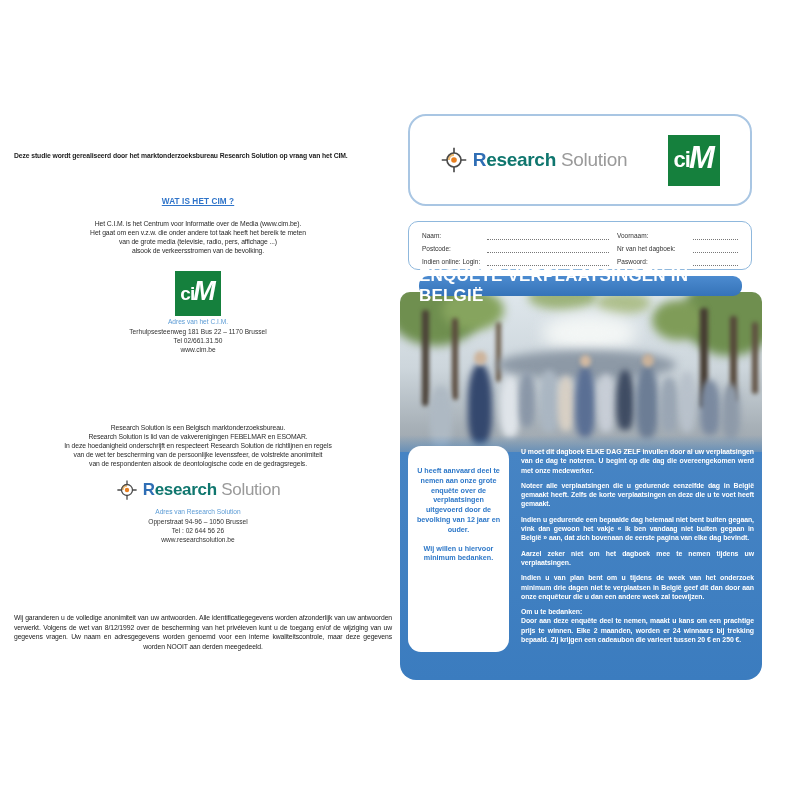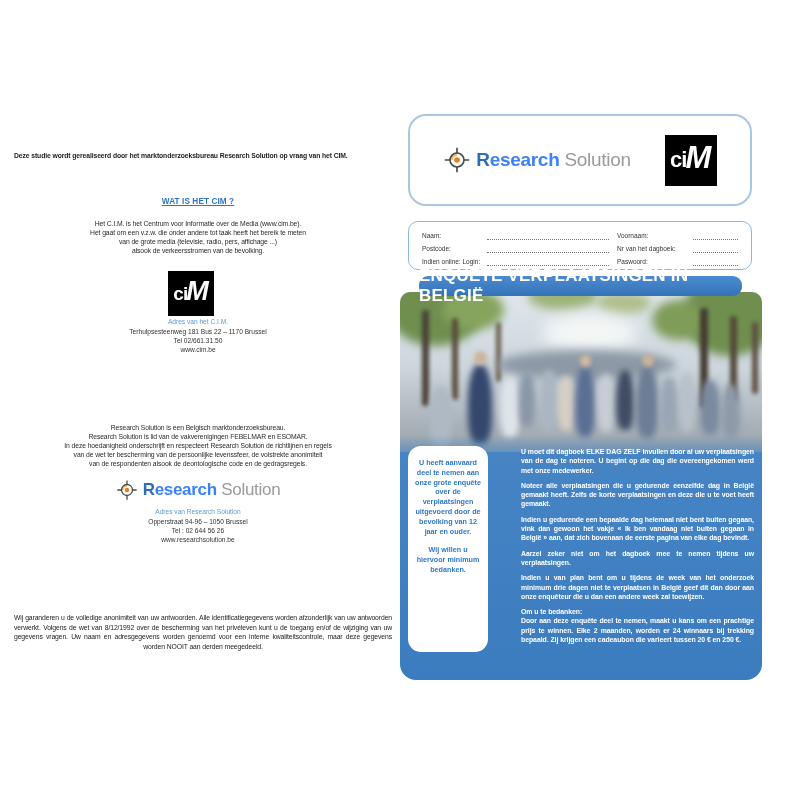--- a/index.html
+++ b/index.html
@@ -8,35 +8,35 @@
   .abs{position:absolute;}
 
   
   .lp-intro{left:14px;top:152px;width:378px;font-size:6.8px;font-weight:700;color:#1c1c1c;letter-spacing:-.1px;white-space:nowrap;}
   .sec-heading{width:380px;left:8px;text-align:center;font-size:8.2px;font-weight:700;color:#2f74c9;text-decoration:underline;letter-spacing:.1px;}
   .h-cim{top:197px;text-align:center;}
   .h-rs{top:407px;}
   .body-lines{width:380px;left:8px;text-align:center;font-size:6.8px;color:#2a2a2a;line-height:9px;letter-spacing:-.1px;}
   .bl-cim{top:219px;}
   .bl-rs{top:423px;}
-  .cim-square{background:#000000;color:#fff;display:flex;align-items:center;justify-content:center;font-weight:700;line-height:1;}
+  .cim-square{background:#15803d;color:#fff;display:flex;align-items:center;justify-content:center;font-weight:700;line-height:1;margin-left:7px;}
   .cim-sq-left{left:168px;top:271px;width:46px;height:45px;}
   .cim-sq-left .ci{font-size:19px;letter-spacing:-1px;}
   .cim-sq-left .m{font-size:27px;font-style:italic;margin-left:-1px;margin-top:-4px;}
   .addr-label{width:380px;left:8px;text-align:center;font-size:6.6px;color:#5b9bd5;}
   .al-cim{top:318px;}
   .al-rs{top:508px;}
   .addr-lines{width:380px;left:8px;text-align:center;font-size:6.6px;color:#333;line-height:9px;}
   .ad-cim{top:327px;}
   .ad-rs{top:517px;}
   .rs-logo{display:flex;align-items:center;gap:5px;}
   .rs-logo-left{left:0;top:479px;width:396px;justify-content:center;}
   .rs-text{white-space:nowrap;}
   .rs-text .r{color:#2f6eb5;font-weight:700;}
-  .rs-text .esearch{color:#3b82f6;font-weight:700;}
+  .rs-text .esearch{color:#0f766e;font-weight:700;}
   .rs-text .solution{color:#9a9a9a;font-weight:400;}
   .rs-logo-left .rs-text{font-size:17px;letter-spacing:-.3px;}
   .lp-footer{left:14px;top:613px;width:378px;font-size:6.8px;color:#222;line-height:9.6px;text-align:justify;text-align-last:center;letter-spacing:-.1px;}
 
   
   .hdr-box{left:408px;top:114px;width:344px;height:92px;border:2px solid #a9c6e3;border-radius:18px;background:#fff;display:flex;align-items:center;justify-content:center;gap:34px;box-sizing:border-box;}
   .hdr-box .rs-text{font-size:19px;letter-spacing:-.3px;}
   .cim-sq-hdr{width:52px;height:51px;}
   .cim-sq-hdr .ci{font-size:22px;letter-spacing:-1px;}
   .cim-sq-hdr .m{font-size:31px;font-style:italic;margin-left:-1px;margin-top:-5px;}
@@ -52,21 +52,21 @@
   .photo{left:400px;top:292px;width:362px;height:169px;border-radius:10px 10px 0 0;overflow:hidden;z-index:1;
          background:linear-gradient(180deg,#dfe7ec 0%,#cdd6dc 45%,#a7b0b7 80%,#98a1a9 100%);}
   .blob{position:absolute;border-radius:50%;filter:blur(5px);}
   .trunk{position:absolute;border-radius:3px;filter:blur(2px);}
   .person{position:absolute;border-radius:45% 45% 35% 35%;filter:blur(3px);}
   .head{position:absolute;border-radius:50%;filter:blur(2px);}
   .photo-fade{position:absolute;left:0;bottom:0;width:100%;height:26px;background:linear-gradient(180deg,rgba(63,128,193,0),rgba(63,128,193,.85));}
 
   .panel{left:400px;top:452px;width:362px;height:228px;background:linear-gradient(180deg,#4684c4,#3b7cbf);border-radius:0 0 16px 16px;z-index:2;}
 
-  .intro-box{left:408px;top:446px;width:80px;height:206px;background:#fff;border-radius:13px;z-index:3;box-sizing:border-box;padding:12px 7px;display:flex;flex-direction:column;gap:9px;}
+  .intro-box{left:408px;top:446px;width:101px;height:206px;background:#fff;border-radius:13px;z-index:3;box-sizing:border-box;padding:20px 7px;display:flex;flex-direction:column;gap:9px;}
   .intro-box p{margin:0;text-align:center;font-size:7.2px;font-weight:700;color:#2e78c8;line-height:9.8px;}
 
   .instructions{left:521px;top:447px;width:233px;z-index:3;}
   .instructions p{margin:0 0 6px 0;font-size:6.9px;font-weight:700;color:#fff;line-height:9.3px;text-align:justify;letter-spacing:-.05px;}
   .instructions .thanks-h{margin-bottom:0;}
 
   
   .xh{display:block;}
 </style>
 </head>

